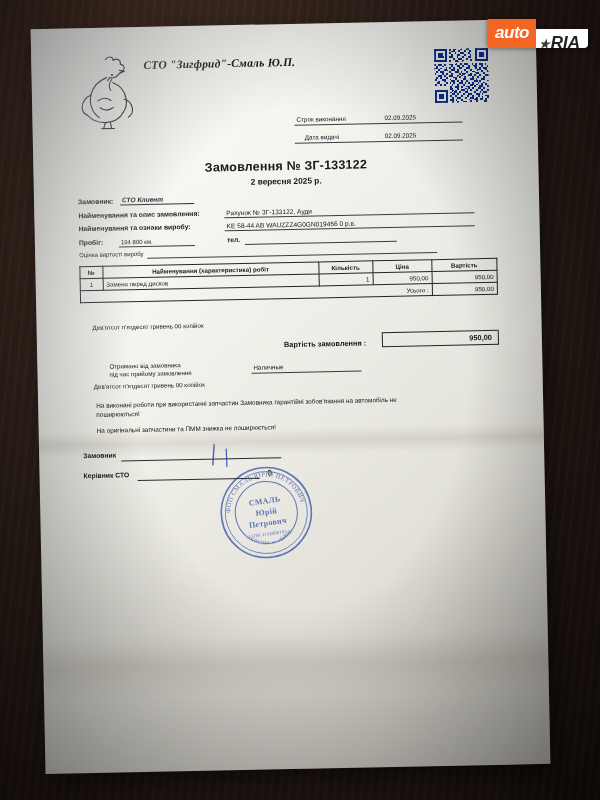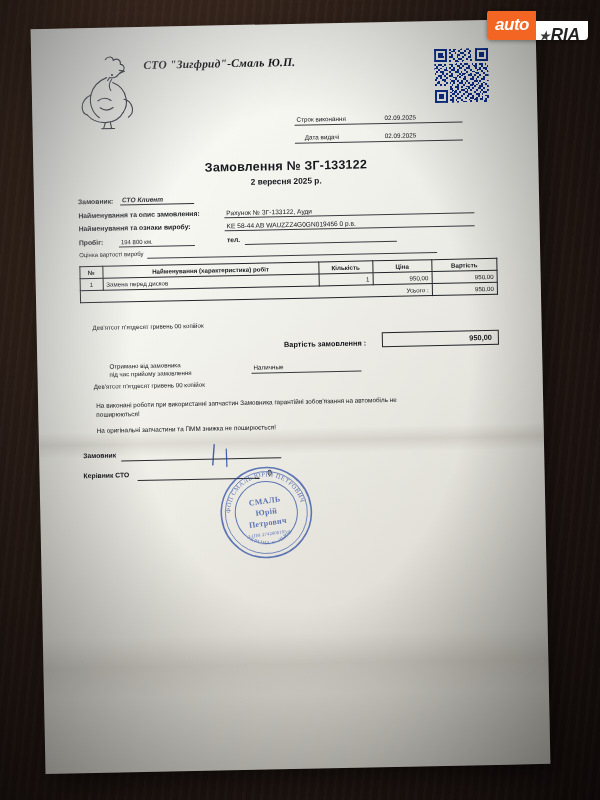--- a/index.html
+++ b/index.html
@@ -36,21 +36,21 @@
   .vignette {
     position: absolute;
     inset: 0;
     background: radial-gradient(ellipse at 50% 45%, rgba(0,0,0,0) 40%, rgba(0,0,0,0.55) 100%);
     pointer-events: none;
   }
 
   
   .watermark {
     position: absolute;
-    top: 10px;
+    top: 18px;
     right: 12px;
     display: flex;
     align-items: center;
     height: 30px;
     border-radius: 4px;
     overflow: hidden;
     box-shadow: 0 1px 4px rgba(0,0,0,0.4);
     z-index: 50;
   }
   .wm-auto {

